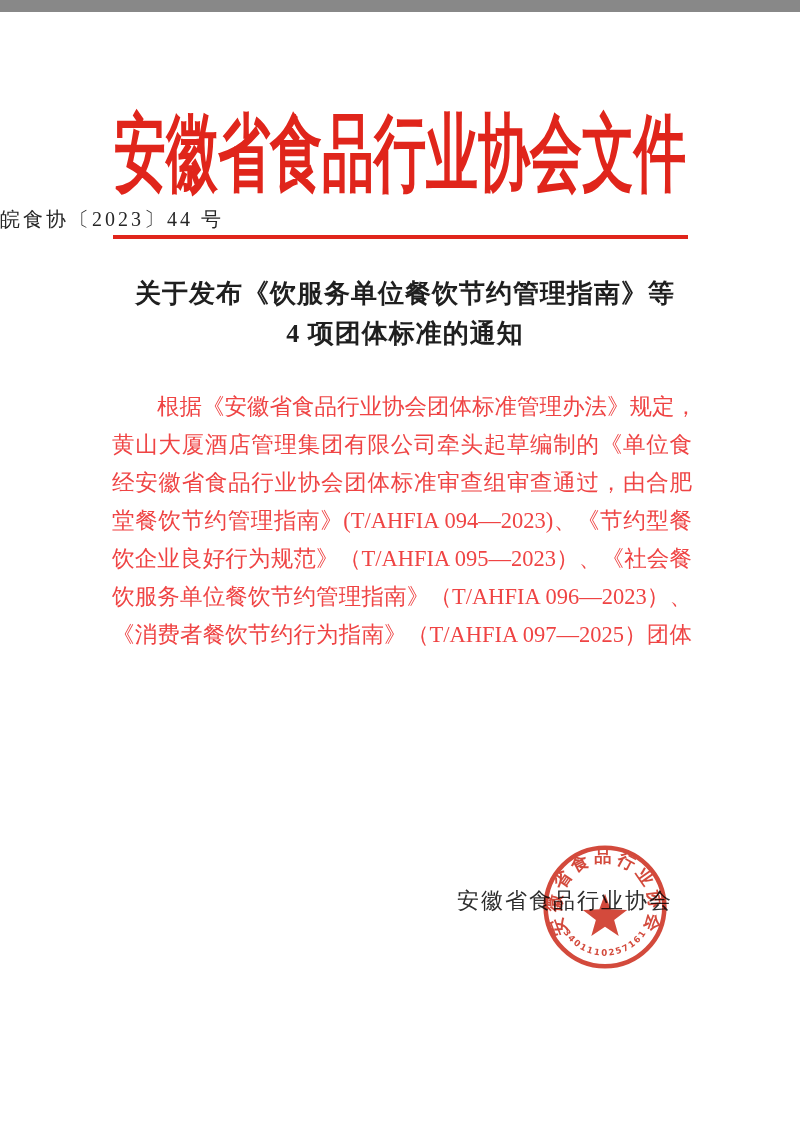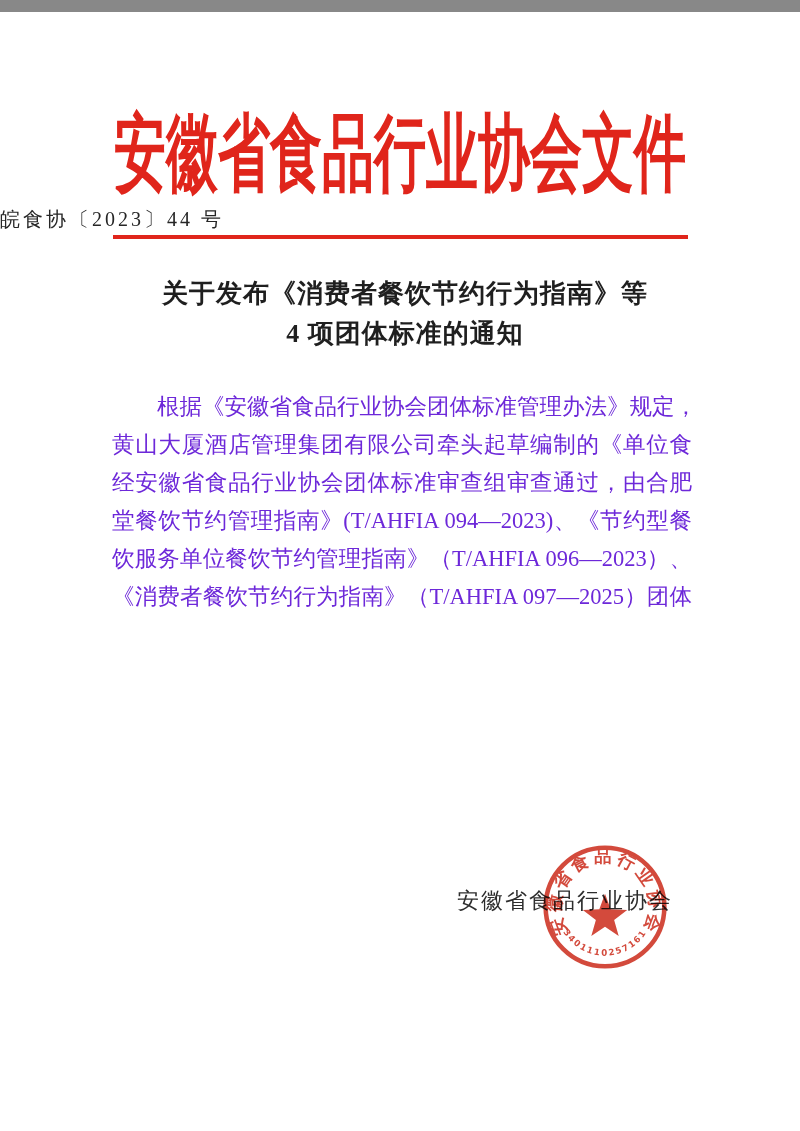--- a/index.html
+++ b/index.html
@@ -53,21 +53,21 @@
     font-size: 26px;
     font-weight: bold;
     line-height: 40px;
     letter-spacing: 1px;
   }
   .body-block {
     position: absolute;
     top: 376px;
     left: 112px;
     width: 580px;
-    color: #6d28d9;
+    color: #ef4444;
     font-size: 22.5px;
     line-height: 38px;
   }
   .body-line {
     height: 38px;
     white-space: nowrap;
     text-align: justify;
     text-align-last: justify;
     text-justify: inter-character;
   }
@@ -120,29 +120,30 @@
 
 <div class="page">
 
   <div class="header-title">安徽省食品行业协会文件</div>
 
   <div class="doc-number">皖食协〔2023〕44 号</div>
 
   <div class="red-line"></div>
 
   <div class="doc-title">
-    <div>关于发布《消费者餐饮节约行为指南》等</div>
+    <div>关于发布《饮服务单位餐饮节约管理指南》等</div>
     <div>4 项团体标准的通知</div>
   </div>
 
   <div class="body-block">
     <div class="body-line indent">根据《安徽省食品行业协会团体标准管理办法》规定，</div>
     <div class="body-line">黄山大厦酒店管理集团有限公司牵头起草编制的《单位食</div>
     <div class="body-line">经安徽省食品行业协会团体标准审查组审查通过，由合肥</div>
     <div class="body-line">堂餐饮节约管理指南》(T/AHFIA 094—2023)、《节约型餐</div>
+    <div class="body-line">饮企业良好行为规范》（T/AHFIA 095—2023）、《社会餐</div>
     <div class="body-line">饮服务单位餐饮节约管理指南》（T/AHFIA 096—2023）、</div>
     <div class="body-line">《消费者餐饮节约行为指南》（T/AHFIA 097—2025）团体</div>
   </div>
 
   <div class="sign-org">安徽省食品行业协会</div>
 
   <svg class="seal" viewBox="0 0 140 140" aria-hidden="true">
     <defs>
       <path id="sealRingPath" d="M 31.9 92 A 44 44 0 1 1 108.1 92" fill="none"></path>
       <path id="sealNumPath" d="M 30.7 97.5 A 48 48 0 0 0 109.3 97.5" fill="none"></path>

